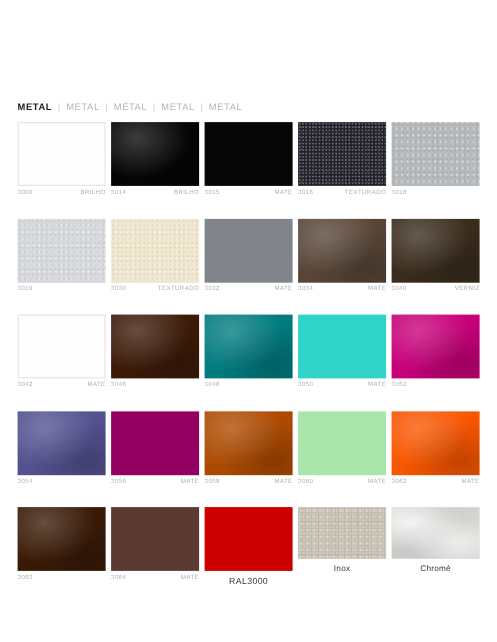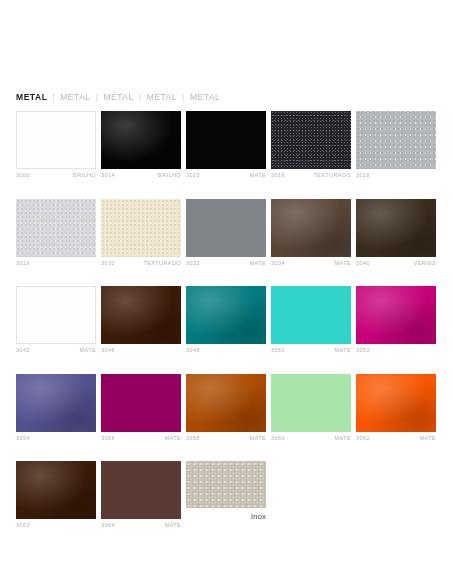--- a/index.html
+++ b/index.html
@@ -146,21 +146,21 @@
     margin-top: 6px;
     text-align: center;
     font-size: 8px;
     color: #3b3b3b;
     letter-spacing: 0.3px;
     line-height: 1;
   }
   
   .caption-left {
     margin-top: 5px;
-    text-align: right;
+    text-align: center;
     font-size: 7.5px;
     color: #3b3b3b;
     letter-spacing: 0.2px;
     line-height: 1;
   }
 
   .cell.small .swatch { height: 47px; }
 </style>
 </head>
 <body>
@@ -336,20 +336,28 @@
             <span class="finish"></span>
           </div>
         </div>
         <div class="cell">
           <div class="swatch" style="background: rgb(91, 58, 51);"></div>
           <div class="labels">
             <span class="code">3064</span>
             <span class="finish">MATE</span>
           </div>
         </div>
+        <div class="cell">
+          <div class="swatch" style="background: rgb(204, 0, 0);"></div>
+          <div class="caption-center">RAL3000</div>
+        </div>
         <div class="cell small">
           <div class="swatch tex-linen" style="background: rgb(206, 199, 186);"></div>
           <div class="caption-left">Inox</div>
         </div>
+        <div class="cell small">
+          <div class="swatch tex-cloud" style="background: rgb(213, 213, 211);"></div>
+          <div class="caption-left">Chromé</div>
+        </div>
       </div>
     </div>
 
 </div>
 
 </body></html>

